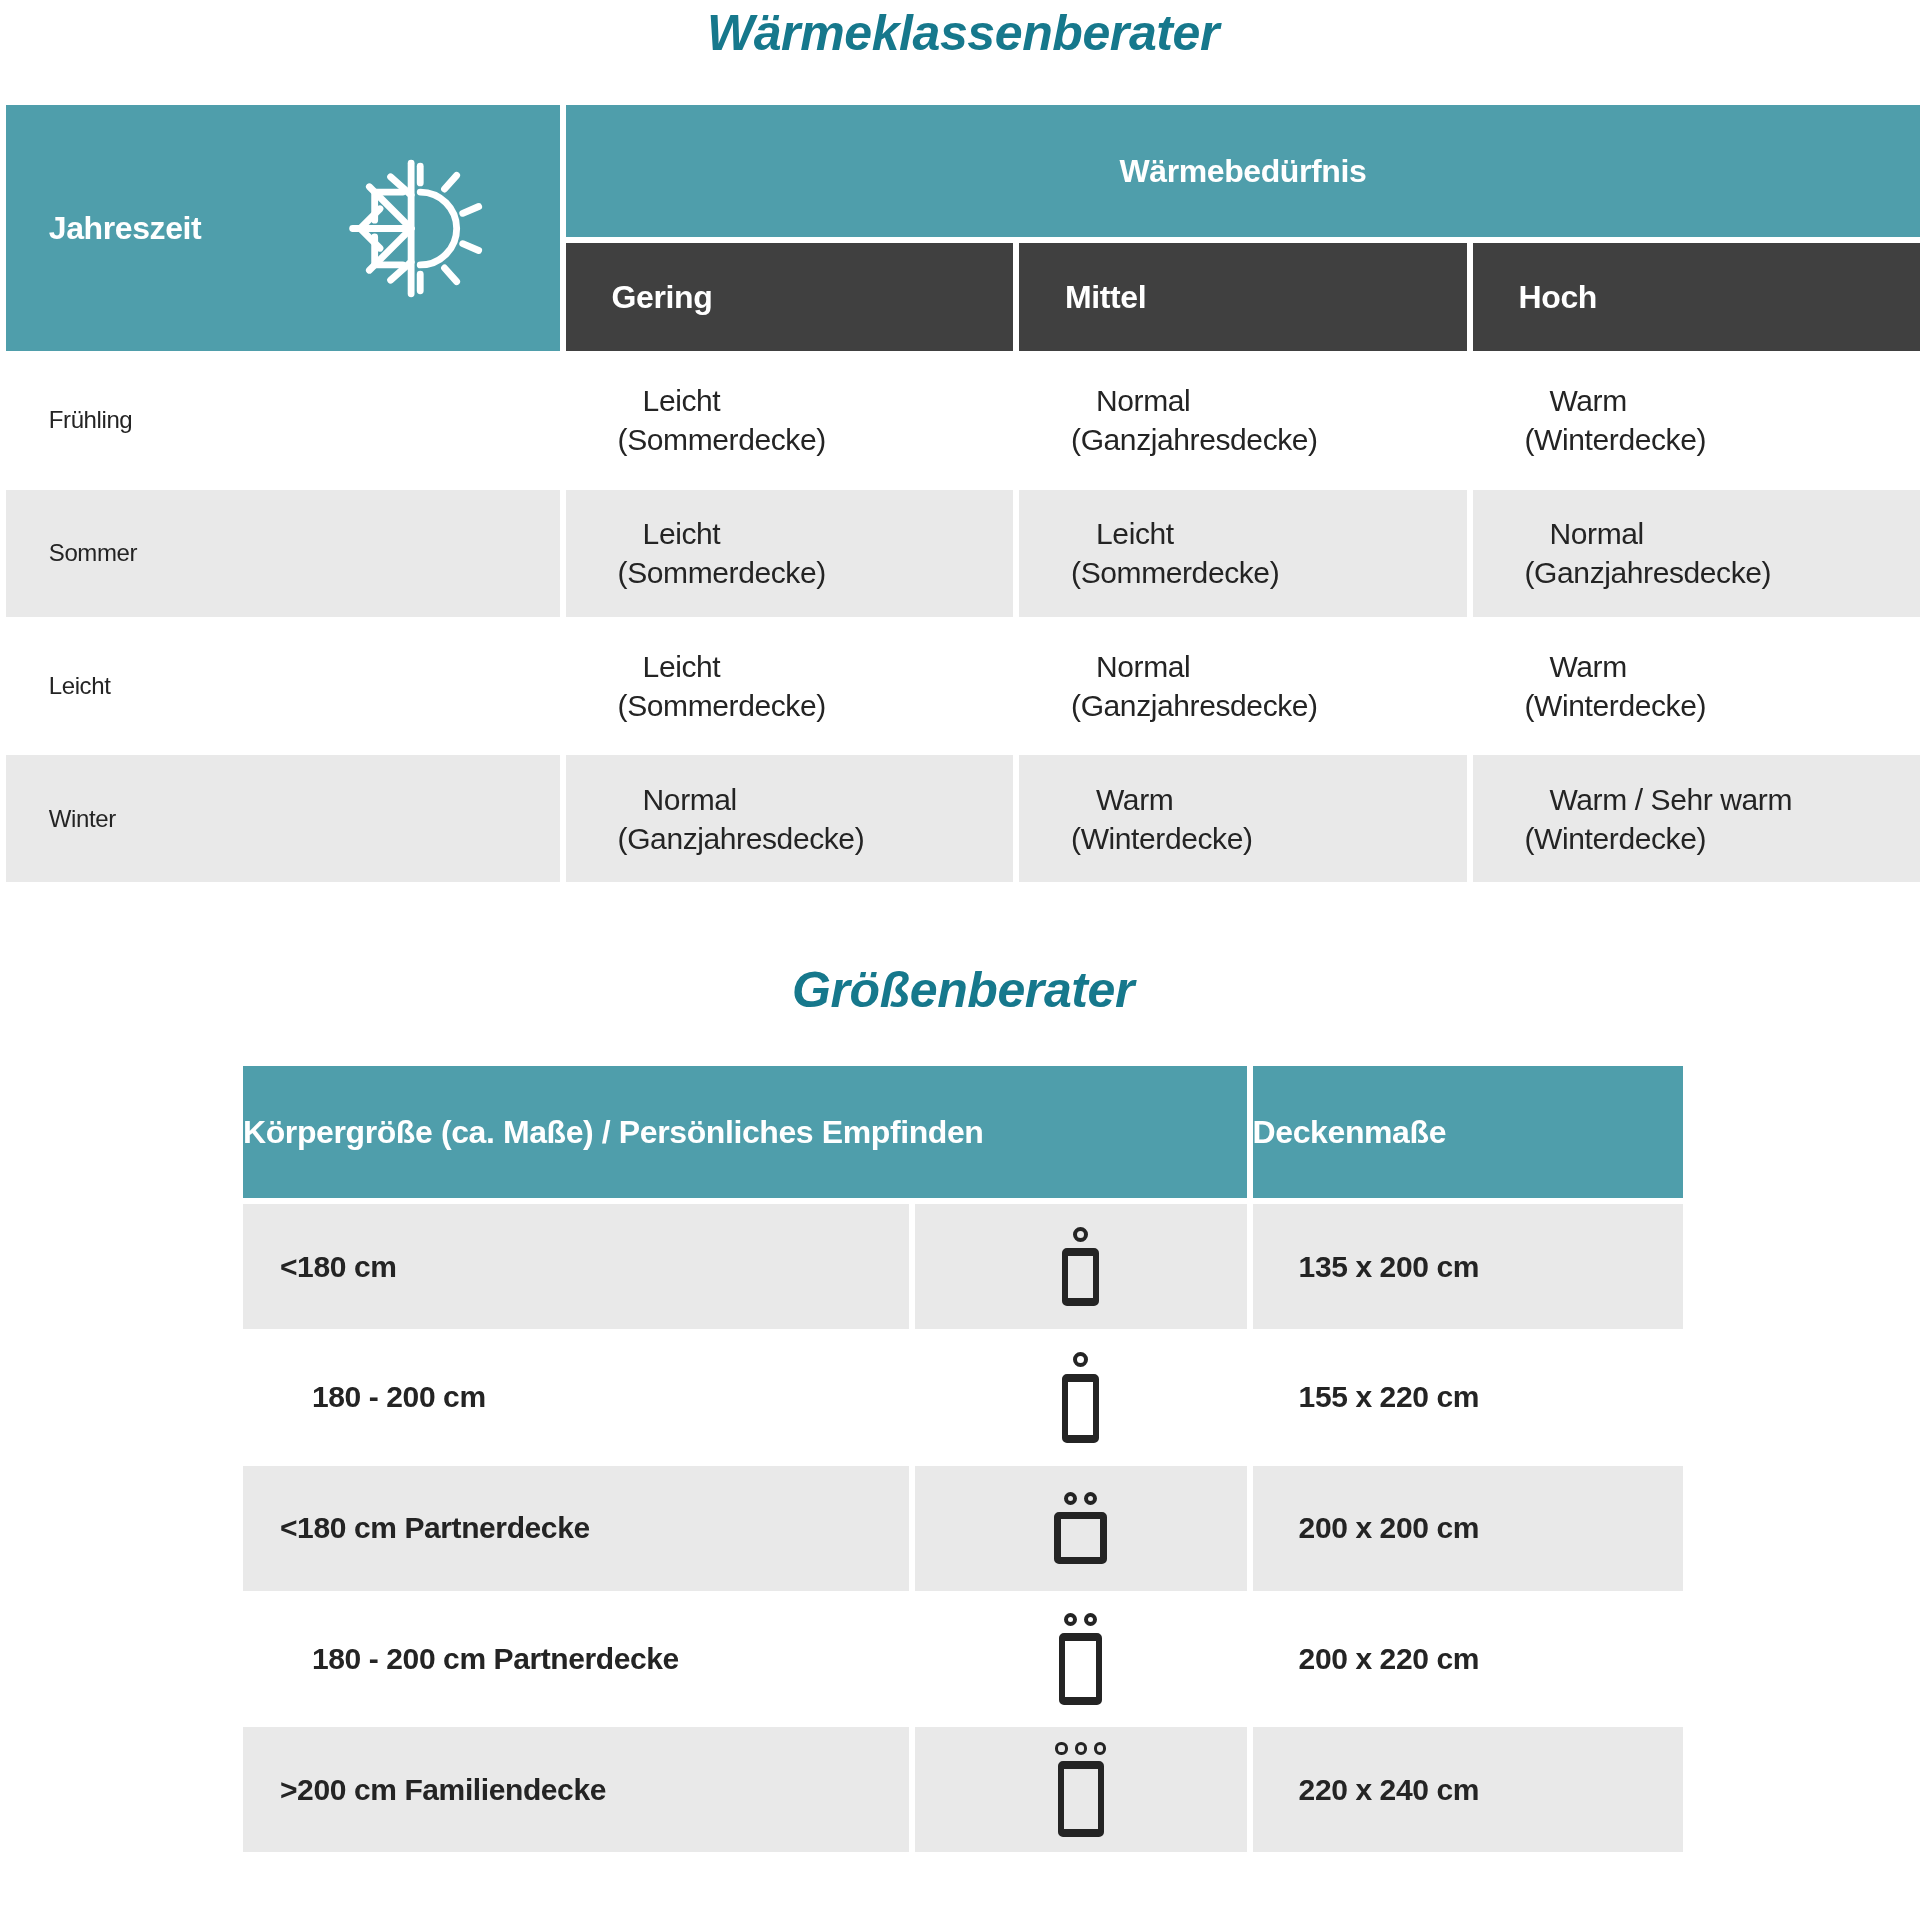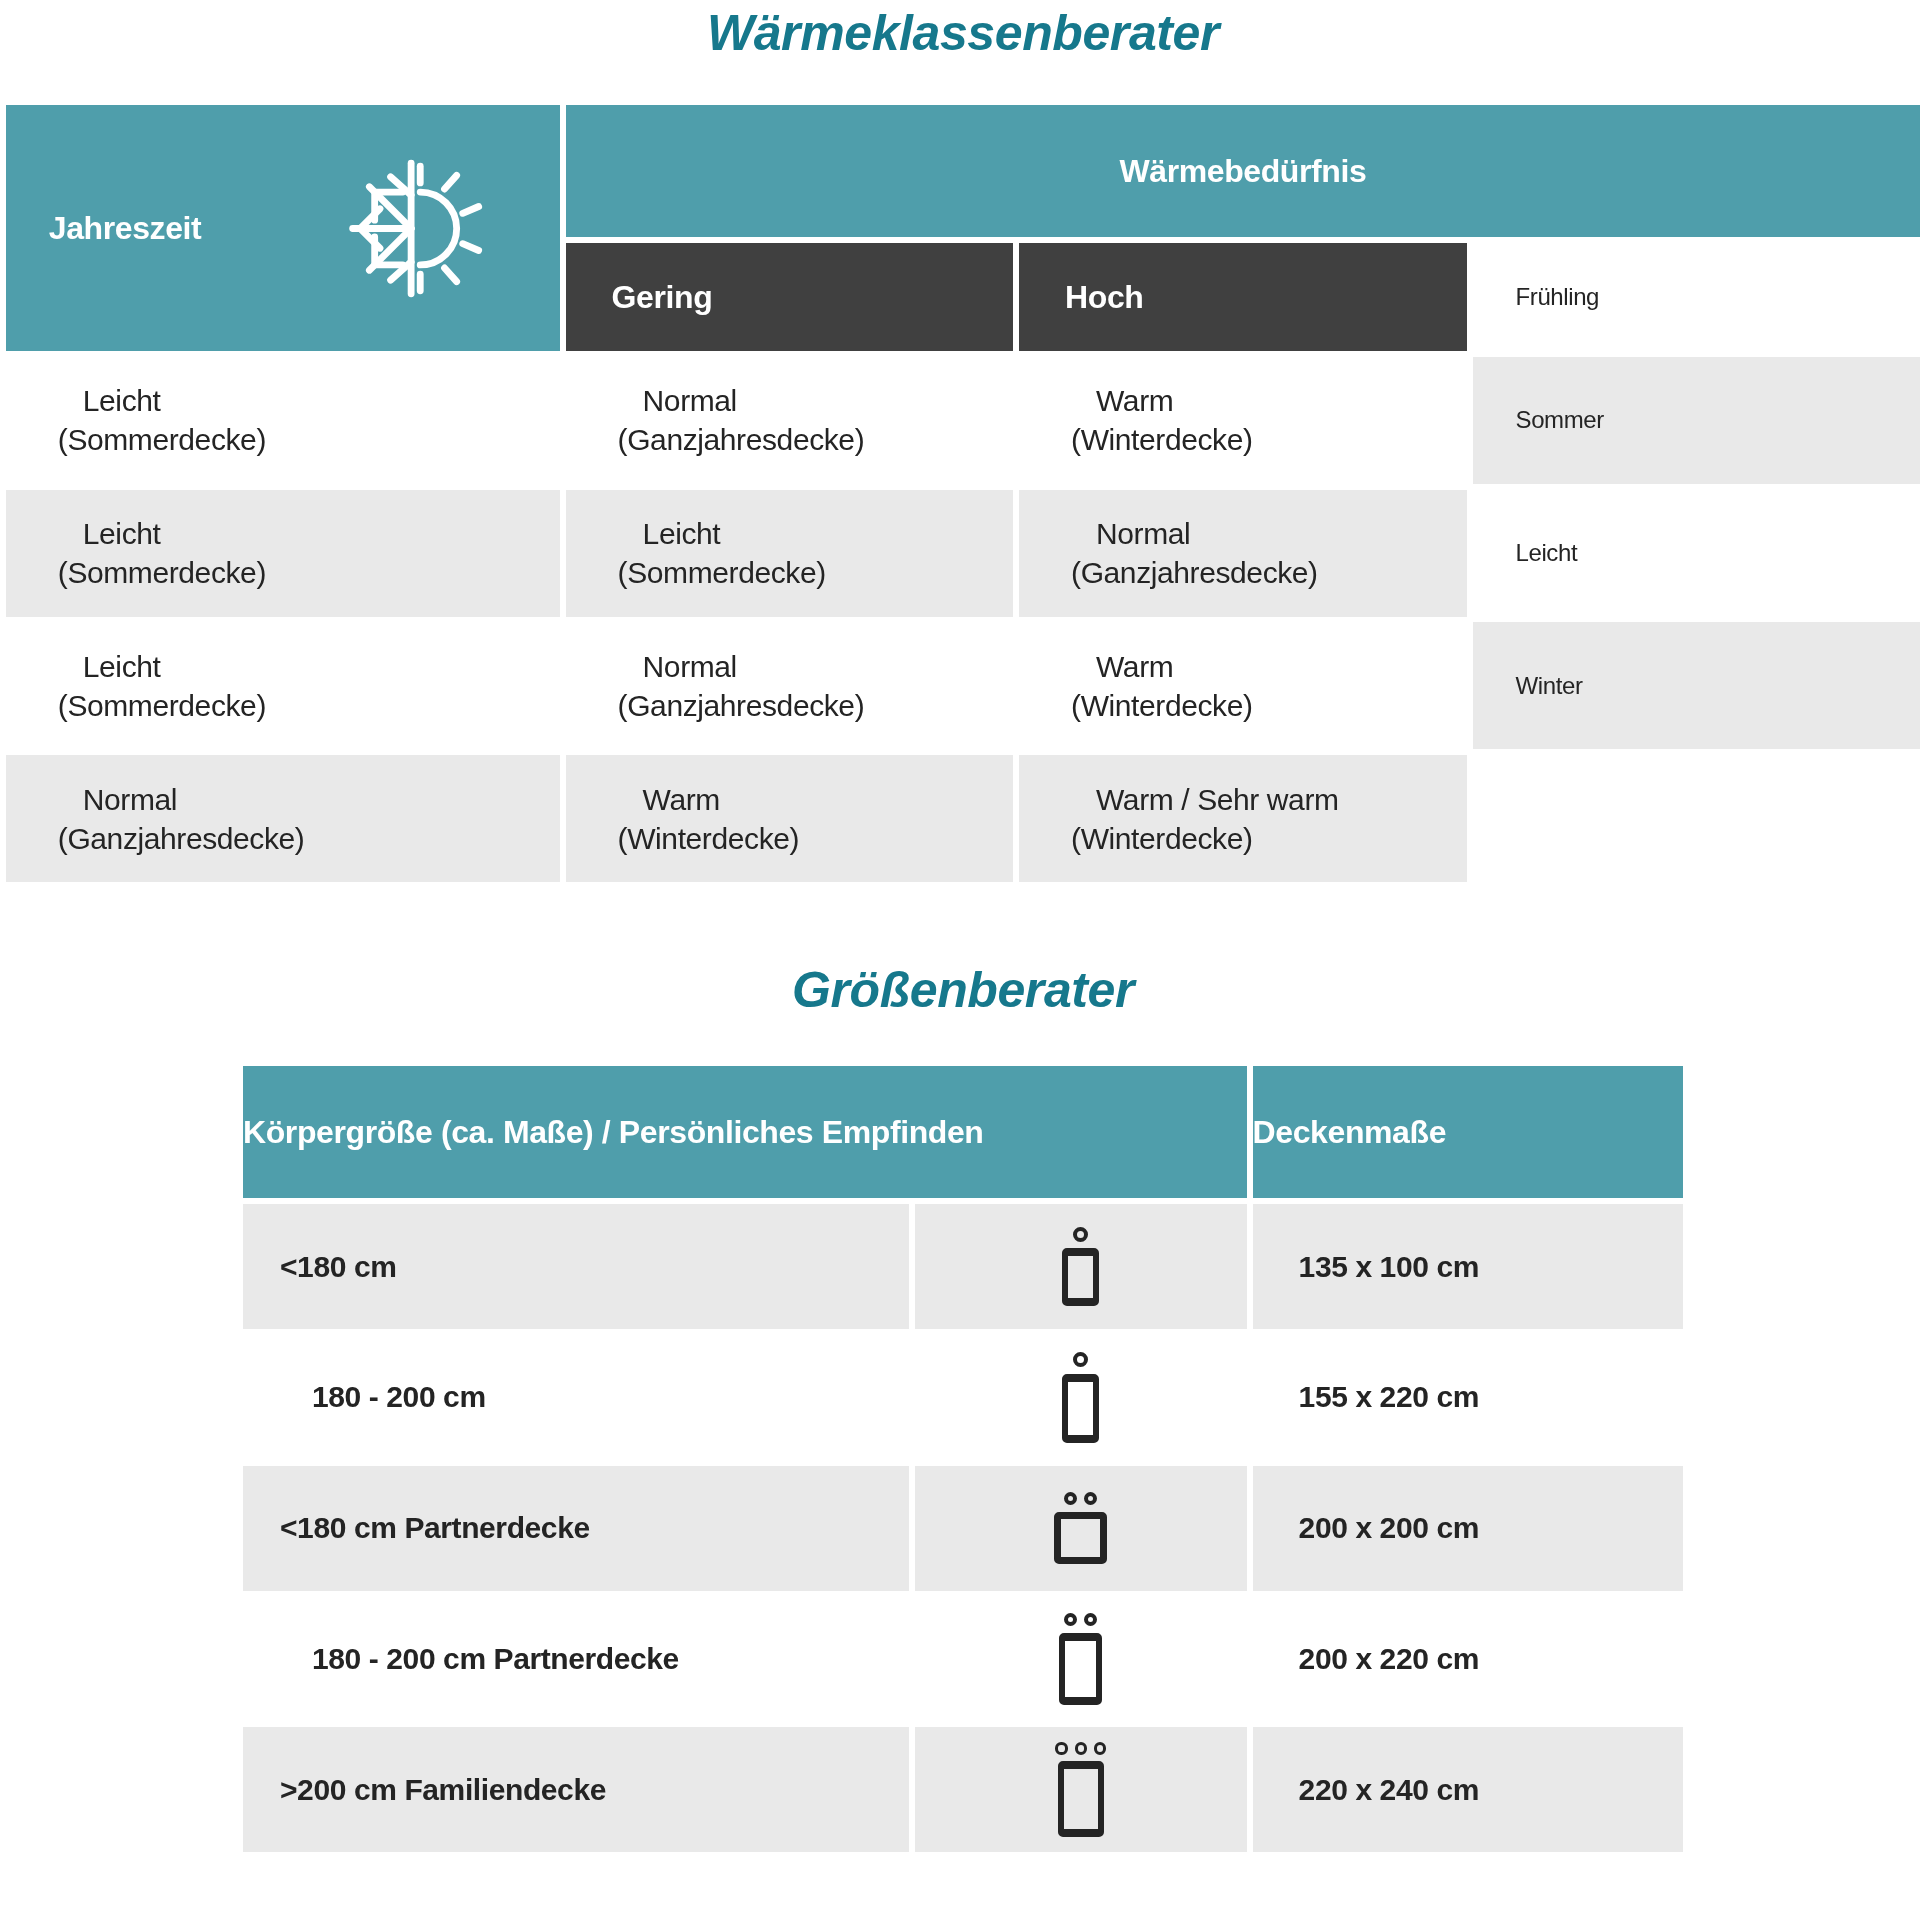--- a/index.html
+++ b/index.html
@@ -102,20 +102,23 @@
         </svg>
       </span>
     </div>
     <div class="cell hdark needhead">
       <span>Wärmebedürfnis</span>
     </div>
     <div class="cell hlight">
         <span>Gering</span>
       </div>
     <div class="cell hlight">
+        <span>Mittel</span>
+      </div>
+    <div class="cell hlight">
         <span>Hoch</span>
       </div>
 
     <div class="cell season bgw">
         <span>Frühling</span>
       </div>
     <div class="cell data bgw">
       <span class="b">Leicht</span>
       <span class="s">(Sommerdecke)</span>
     </div>
@@ -190,21 +193,21 @@
     <div class="cell lblcell bgg">
         <span>&lt;180 cm</span>
       </div>
     <div class="cell iconcell bgg">
       <div class="dots">
           <span class="dot"></span>
         </div>
       <div class="duvet p1s"></div>
     </div>
     <div class="cell sizecell bgg">
-        <span>135 x 100 cm</span>
+        <span>135 x 200 cm</span>
       </div>
 
     <div class="cell lblcell ind bgw">
         <span>180 - 200 cm</span>
       </div>
     <div class="cell iconcell bgw">
       <div class="dots">
           <span class="dot"></span>
         </div>
       <div class="duvet p1t"></div>

